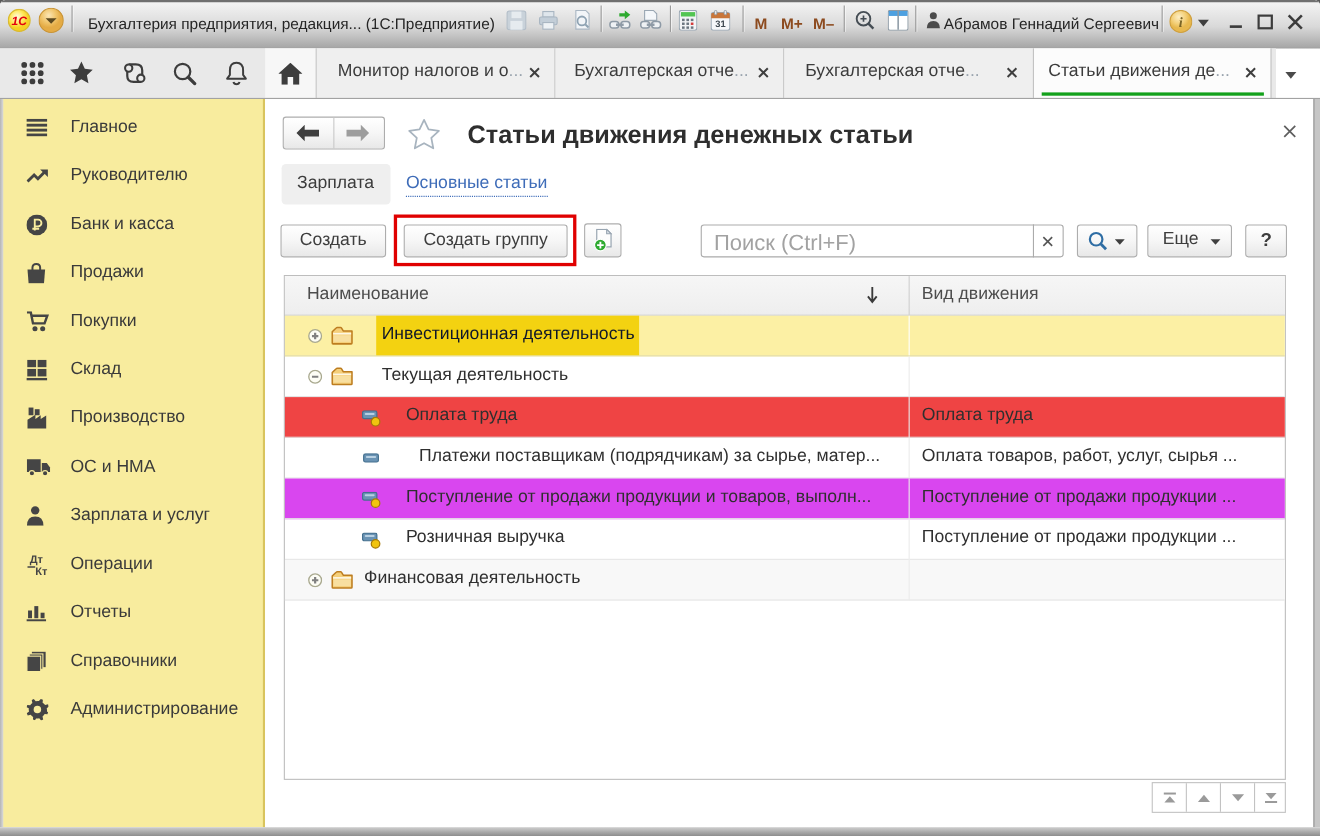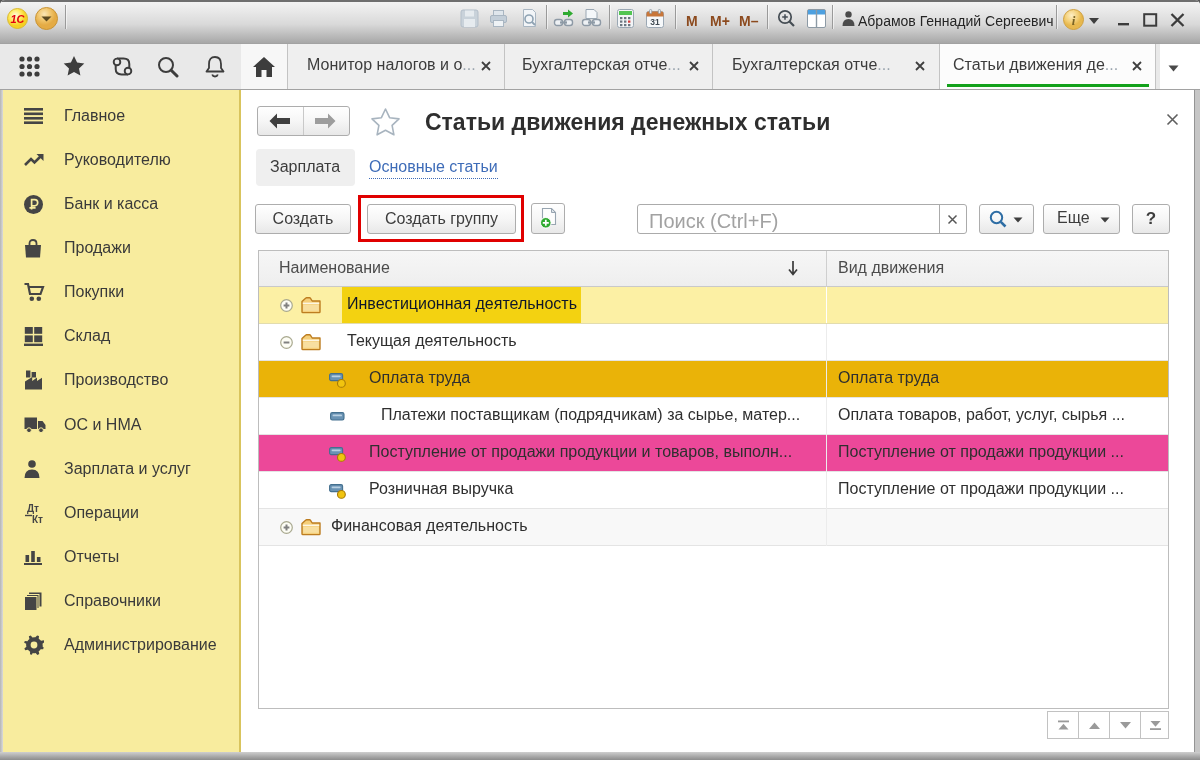--- a/index.html
+++ b/index.html
@@ -75,20 +75,21 @@
           <radialGradient id="gor" cx="40%" cy="30%">
             <stop offset="0%" stop-color="#fbe6b6"></stop>
             <stop offset="60%" stop-color="#f0c46a"></stop>
             <stop offset="100%" stop-color="#e4ab45"></stop>
           </radialGradient>
         </defs>
     <circle cx="11.5" cy="11.5" r="11" fill="url(#gor)" stroke="#c89437" stroke-width="1"></circle>
     <path d="M6.5 9.5 L16.5 9.5 L11.5 14.5 Z" fill="#5d4a21"></path>
   </svg>
   <div class="tsep" style="left:65px"></div>
+  <div class="ttext" style="left:80px">Бухгалтерия предприятия, редакция...  (1С:Предприятие)</div>
 
   <svg class="abs" style="left:460px;top:9px" width="19" height="19" viewBox="0 0 19 19">
     <rect x="1" y="1" width="17" height="17" rx="2" fill="#c9d2da" stroke="#b3bec9"></rect>
     <rect x="5" y="1.5" width="9" height="6" fill="#e6ebef"></rect>
     <rect x="4" y="10" width="11" height="8" fill="#e6ebef"></rect>
   </svg>
 
   <svg class="abs" style="left:489px;top:9px" width="19" height="19" viewBox="0 0 19 19">
     <rect x="4.5" y="1.5" width="10" height="5" fill="#dfe6ec" stroke="#a9b6c2"></rect>
     <rect x="1.5" y="6.5" width="16" height="7" rx="1.5" fill="#c3ced8" stroke="#a9b6c2"></rect>
@@ -485,42 +486,42 @@
           </svg>
       <svg class="abs" style="left:42px;top:9px" width="20" height="18" viewBox="0 0 20 18">
             <path d="M1 15.8 V5.6 L4.6 2.2 Q5 1.8 5.6 1.8 H8.6 Q9.2 1.8 9.5 2.3 L11.2 5 H19 V15.8 Q19 16.6 18.2 16.6 H1.8 Q1 16.6 1 15.8 Z" fill="#f5cf7a" stroke="#bd7d20" stroke-width="1.4" stroke-linejoin="round"></path>
             <rect x="1.8" y="6.6" width="16.4" height="1.5" fill="#fdf6e3"></rect>
             <rect x="2.2" y="8.8" width="15.6" height="6" fill="#f8dfa0"></rect>
           </svg>
       <div class="ct" style="left:88px;top:8px">Текущая деятельность</div>
       <div class="abs" style="left:567px;top:0;width:1px;height:37px;background:#ececec"></div>
     </div>
 
-    <div class="row" style="top:110px;background:#eab308;border-bottom:1px solid #e4e4e4">
+    <div class="row" style="top:110px;background:#ef4444;border-bottom:1px solid #e4e4e4">
       <svg class="abs" style="left:70px;top:12px" width="18" height="15" viewBox="0 0 18 15">
         <rect x="0.6" y="0.6" width="13" height="7" rx="1.6" fill="#6a93b4" stroke="#44708f" stroke-width="1.1"></rect>
         <rect x="2.6" y="2.4" width="9" height="1.8" rx="0.9" fill="#b8d0e2"></rect>
         <circle cx="12.4" cy="10.4" r="3.9" fill="#f1c40f" stroke="#a67908" stroke-width="1.1"></circle>
       </svg>
       <div class="ct" style="left:110px;top:8px">Оплата труда</div>
       <div class="ct" style="left:579px;top:8px">Оплата труда</div>
       <div class="abs" style="left:567px;top:0;width:1px;height:37px;background:#ececec"></div>
     </div>
 
     <div class="row" style="top:147px;border-bottom:1px solid #e4e4e4">
       <svg class="abs" style="left:71px;top:14px" width="15" height="9" viewBox="0 0 15 9">
         <rect x="0.6" y="0.6" width="13.4" height="7.4" rx="1.7" fill="#6a93b4" stroke="#44708f" stroke-width="1.1"></rect>
         <rect x="2.6" y="2.5" width="9.4" height="1.8" rx="0.9" fill="#b8d0e2"></rect>
       </svg>
       <div class="ct" style="left:122px;top:8px">Платежи поставщикам (подрядчикам) за сырье, матер...</div>
       <div class="ct" style="left:579px;top:8px">Оплата товаров, работ, услуг, сырья ...</div>
       <div class="abs" style="left:567px;top:0;width:1px;height:37px;background:#ececec"></div>
     </div>
 
-    <div class="row" style="top:184px;background:#ec4899;border-bottom:1px solid #e4e4e4">
+    <div class="row" style="top:184px;background:#d946ef;border-bottom:1px solid #e4e4e4">
       <svg class="abs" style="left:70px;top:12px" width="18" height="15" viewBox="0 0 18 15">
         <rect x="0.6" y="0.6" width="13" height="7" rx="1.6" fill="#6a93b4" stroke="#44708f" stroke-width="1.1"></rect>
         <rect x="2.6" y="2.4" width="9" height="1.8" rx="0.9" fill="#b8d0e2"></rect>
         <circle cx="12.4" cy="10.4" r="3.9" fill="#f1c40f" stroke="#a67908" stroke-width="1.1"></circle>
       </svg>
       <div class="ct" style="left:110px;top:8px">Поступление от продажи продукции и товаров, выполн...</div>
       <div class="ct" style="left:579px;top:8px">Поступление от продажи продукции ...</div>
       <div class="abs" style="left:567px;top:0;width:1px;height:37px;background:#ececec"></div>
     </div>
 

